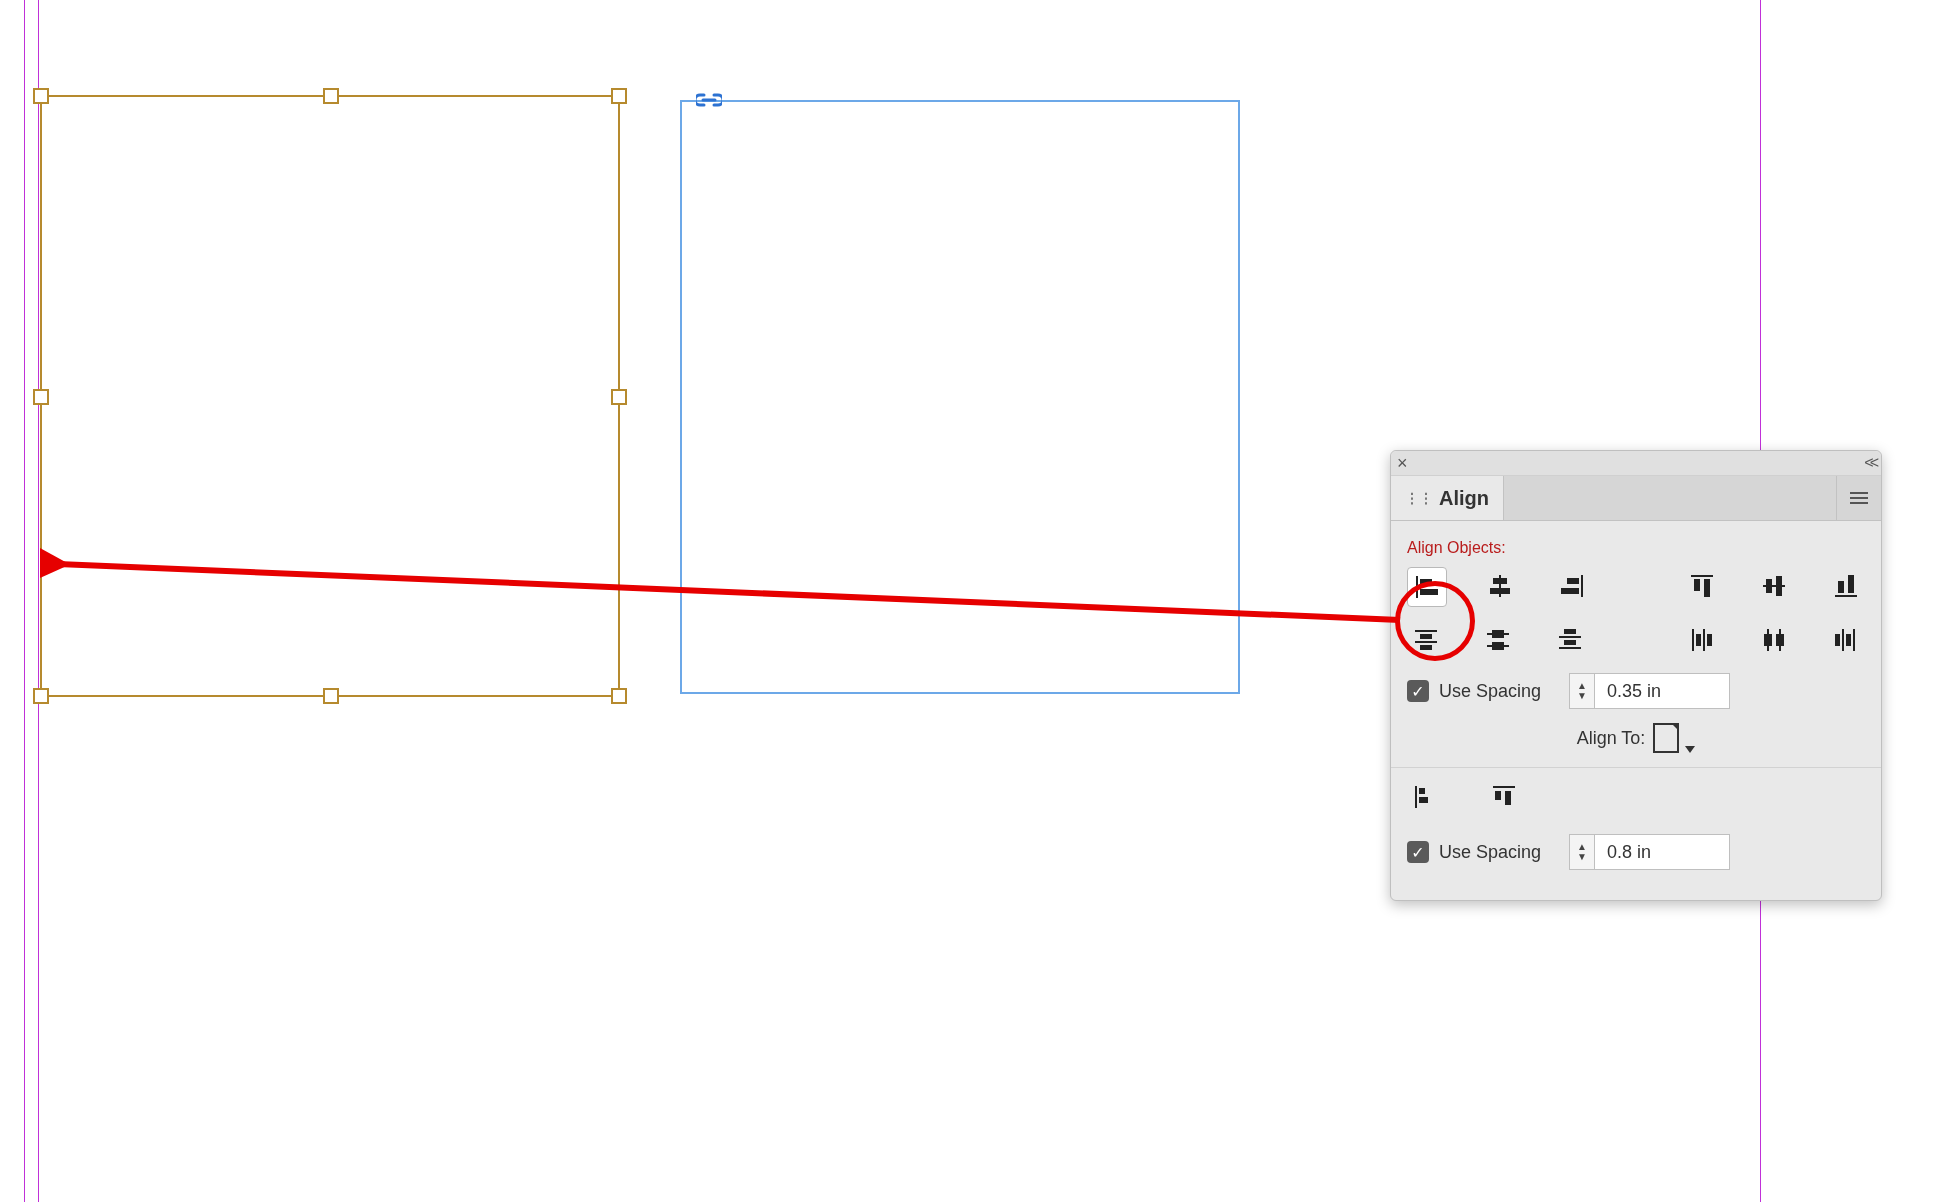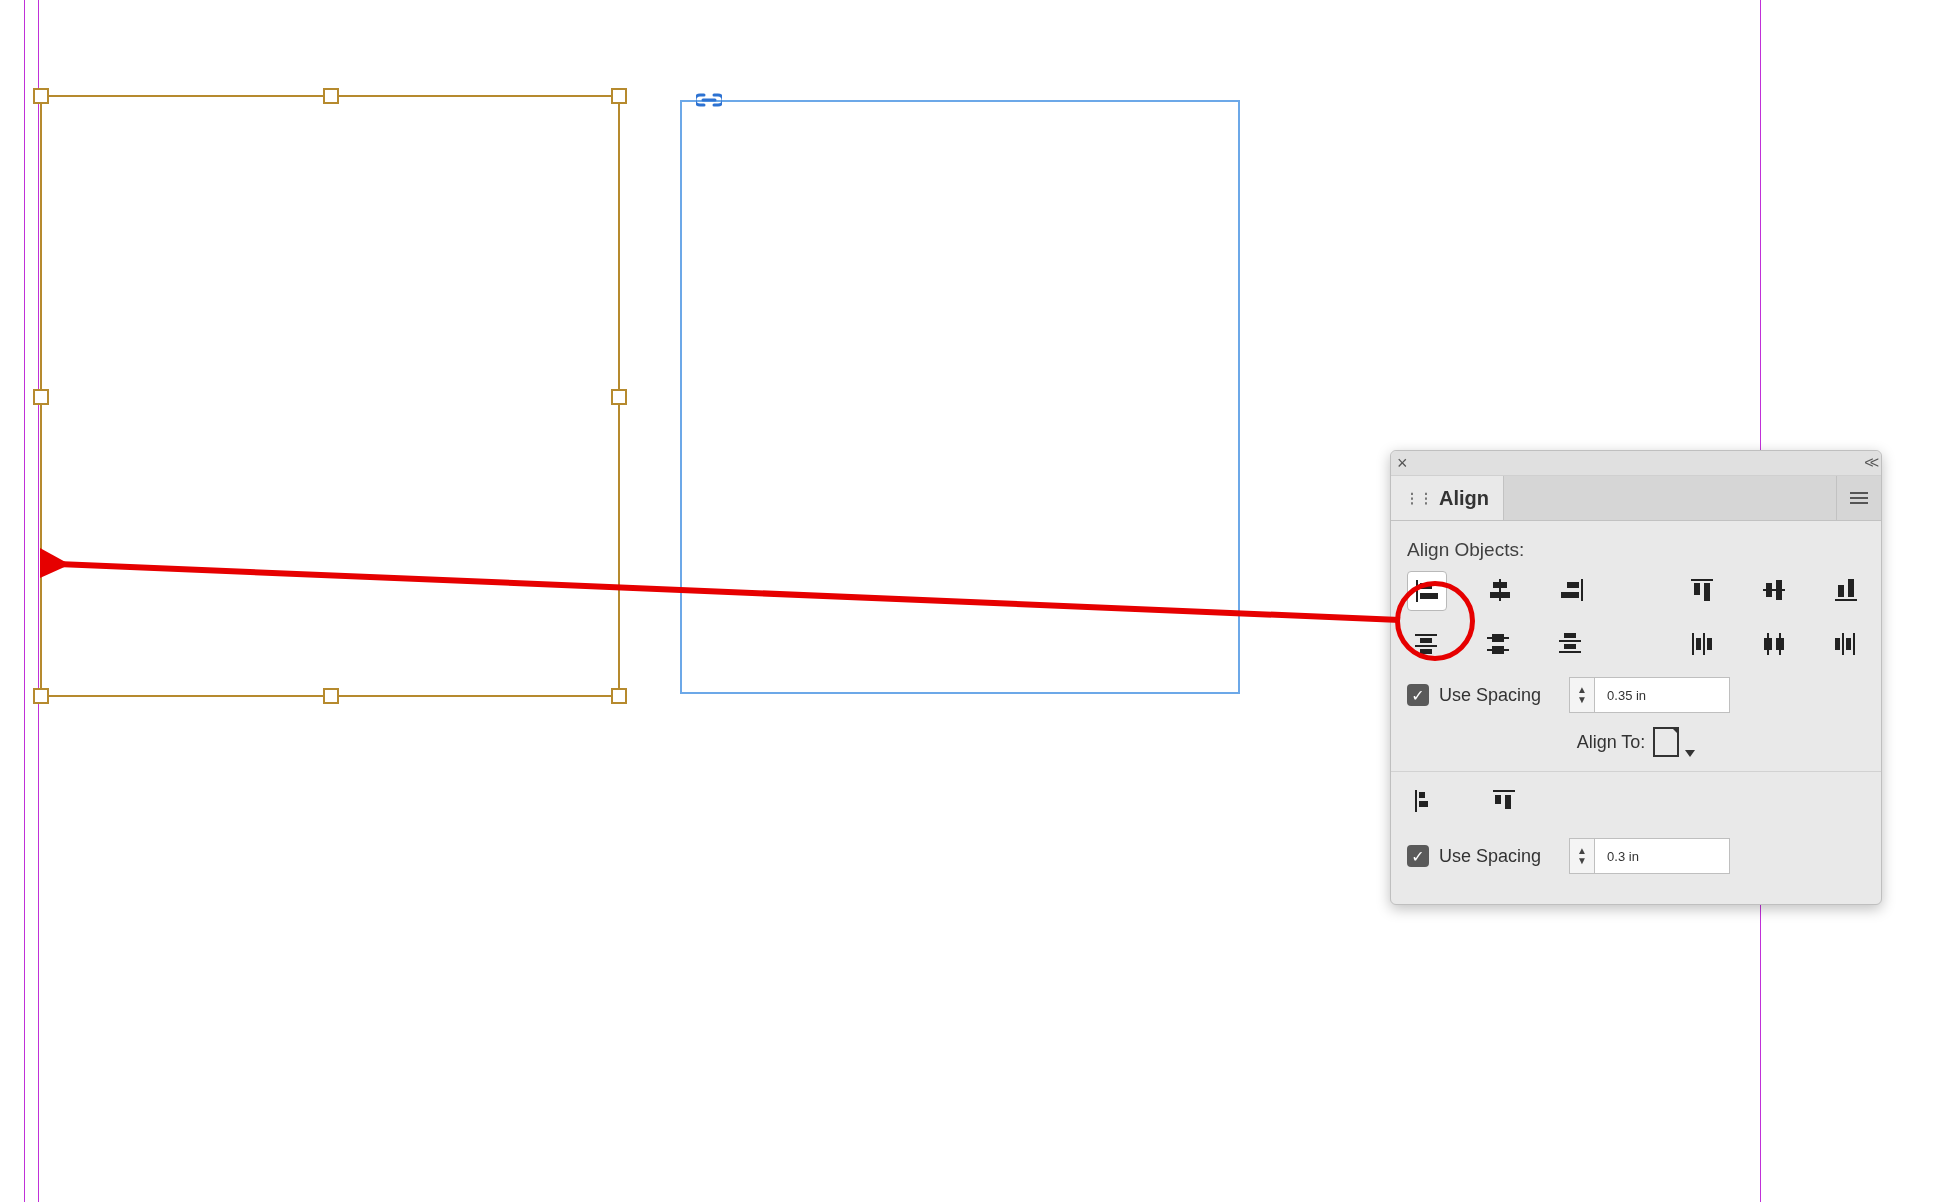--- a/index.html
+++ b/index.html
@@ -100,21 +100,21 @@
   }
   .hamburger {
     width: 18px; height: 2px; background: #555; position: relative;
   }
   .hamburger::before, .hamburger::after {
     content:""; position:absolute; left:0; right:0; height:2px; background:#555;
   }
   .hamburger::before { top:-5px; } .hamburger::after { top:5px; }
 
   .panel-body { padding: 10px 16px 16px 16px; }
-  .section-label { font-size: 19px; color: #404040; margin: 8px 0 10px 0; }
+  .section-label { font-size: 16px; color: #b91c1c; margin: 8px 0 10px 0; }
 
   .icon-row {
     display: flex;
     gap: 34px;
     margin-bottom: 14px;
   }
   .icon-group { display: flex; gap: 34px; }
   .icon-gap { width: 40px; }
 
   .ibtn {
@@ -154,21 +154,21 @@
     display: flex; flex-direction: column;
     align-items: center;
     justify-content: center;
     font-size: 10px; line-height: 10px; color: #444;
     background: #f4f4f4;
   }
   .input-val {
     padding: 0 12px;
     display: flex; align-items: center;
     min-width: 110px;
-    font-size: 13px;
+    font-size: 18px;
   }
 
   hr.sep { border: none; border-top: 1px solid #d2d2d2; margin: 10px -16px; }
 
   .alignto-row {
     display: flex;
     align-items: center;
     justify-content: center;
     gap: 8px;
     margin-bottom: 14px;
@@ -391,21 +391,21 @@
 
     <div class="row">
       <div class="checkbox">✓</div>
       <span>Use Spacing</span>
       <div style="width:8px;"></div>
       <div class="input-wrap">
         <div class="spinner">
             <span>▲</span>
             <span>▼</span>
           </div>
-        <div class="input-val">0.3 in</div>
+        <div class="input-val">0.8 in</div>
       </div>
     </div>
 
   </div>
 </div>
 
 <div class="ann-circle abs" style="left:1395px; top:581px;"></div>
 <svg class="abs" style="left:40px; top:530px;" width="1370" height="120">
   <defs>
     <marker id="ah" markerWidth="14" markerHeight="14" refX="2" refY="5" orient="auto">

